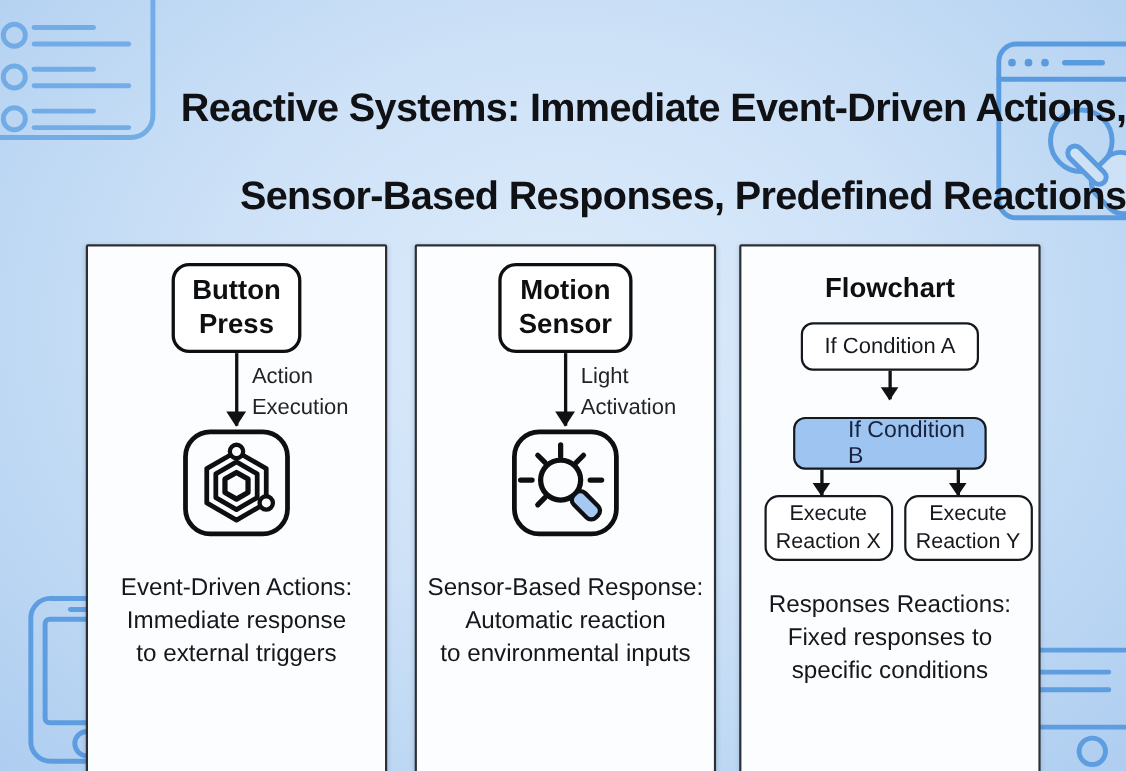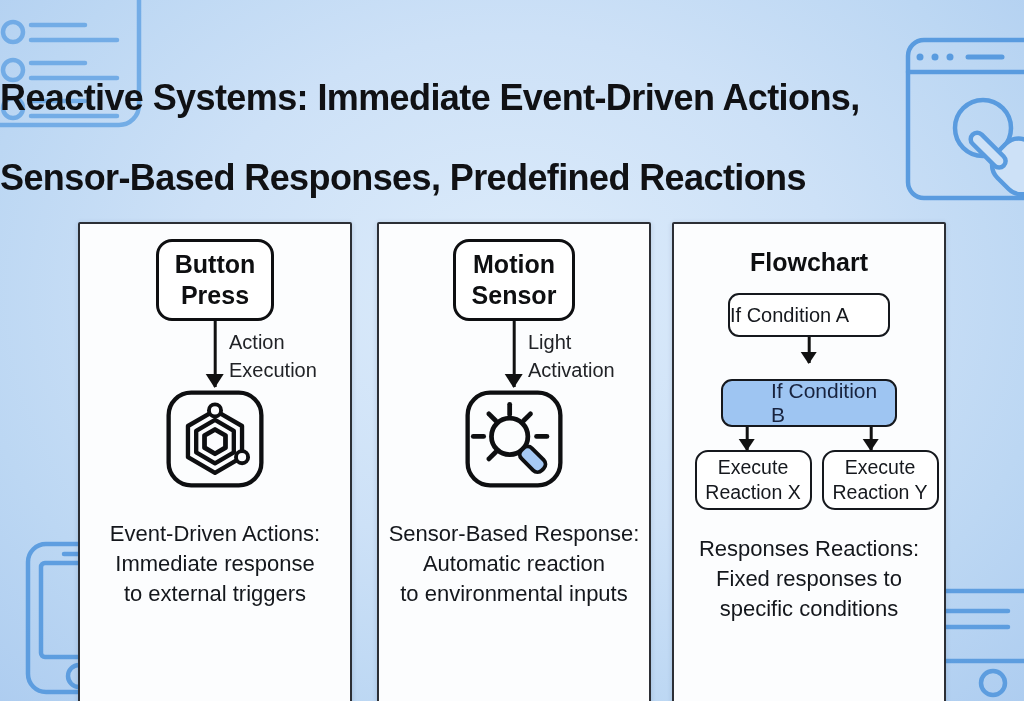--- a/index.html
+++ b/index.html
@@ -3,41 +3,41 @@
 <meta charset="utf-8">
 <style>
   html,body{margin:0;padding:0;}
   body{font-family:"Liberation Sans", sans-serif; -webkit-font-smoothing:antialiased;}
   .stage{position:relative;width:1024px;height:701px;overflow:hidden;
          background:radial-gradient(ellipse at 50% 42%, #ddecfb 0%, #cde1f7 45%, #bcd7f3 75%, #aecdf0 100%);}
   
   .deco{position:absolute;z-index:1;}
   .deco svg{display:block;}
   
-  .title{position:absolute;z-index:2;top:72px;left:0;width:1024px;text-align:left;
+  .title{position:absolute;z-index:2;top:72px;left:0;width:1024px;text-align:right;
          font-size:36px;font-weight:700;letter-spacing:-0.6px;line-height:52px;color:#101114;}
   
   .card{position:absolute;z-index:3;top:222px;width:274px;height:527px;background:#fcfdfe;
         border:2px solid #2c2f35;border-radius:2px;box-shadow:0 1px 5px rgba(40,60,95,0.18);
         box-sizing:border-box;display:flex;flex-direction:column;align-items:center;}
   .card1{left:78px;} .card2{left:377px;} .card3{left:672px;}
   .node-big{margin-top:15px;border:3.5px solid #0e0f11;border-radius:16px;background:#fff;
             padding:7px 16px;text-align:center;font-size:25px;font-weight:700;line-height:1.24;color:#0e0f11;}
   .arrow-zone{position:relative;height:66px;width:100%;}
   .vline{position:absolute;left:50%;transform:translateX(-50%);top:0;width:2.6px;background:#111;}
   .vline::after{content:'';position:absolute;bottom:-1px;left:50%;transform:translateX(-50%);
                 border-left:9px solid transparent;border-right:9px solid transparent;border-top:14px solid #111;}
   .arrow-zone .vline{height:66px;}
   .arrow-label{position:absolute;left:calc(50% + 14px);top:7px;font-size:20px;line-height:1.42;color:#212327;}
   .icon-wrap{width:104px;height:104px;}
   .caption{margin-top:28px;text-align:center;font-size:22px;line-height:1.36;color:#14171c;}
   
   .fc-header{margin-top:24px;font-size:25px;font-weight:700;color:#0e0f11;}
   .fc-node{margin-top:16px;width:162px;height:44px;box-sizing:border-box;border:2px solid #15181d;
-           border-radius:11px;background:#fff;display:flex;align-items:center;
+           border-radius:11px;background:#fff;display:flex;align-items:center;justify-content:center;
            font-size:20px;color:#15181d;}
   .fc-node-b{width:176px;height:48px;border-width:2.5px;background:#9ec5f2;color:#18233e;font-size:21px;border-radius:11px;padding-left:48px;}
   .fc-arrow{position:relative;height:26px;width:100%;}
   .fc-arrow .vline{height:26px;}
   .fc-arrow .vline::after{border-left-width:8px;border-right-width:8px;border-top-width:12px;}
   .fc-split{position:relative;height:23px;width:100%;}
   .fc-split .vline{height:23px;}
   .fc-split .vline::after{border-left-width:8px;border-right-width:8px;border-top-width:12px;}
   .vl-x{left:calc(50% - 62px) !important;}
   .vl-y{left:calc(50% + 62px) !important;}

